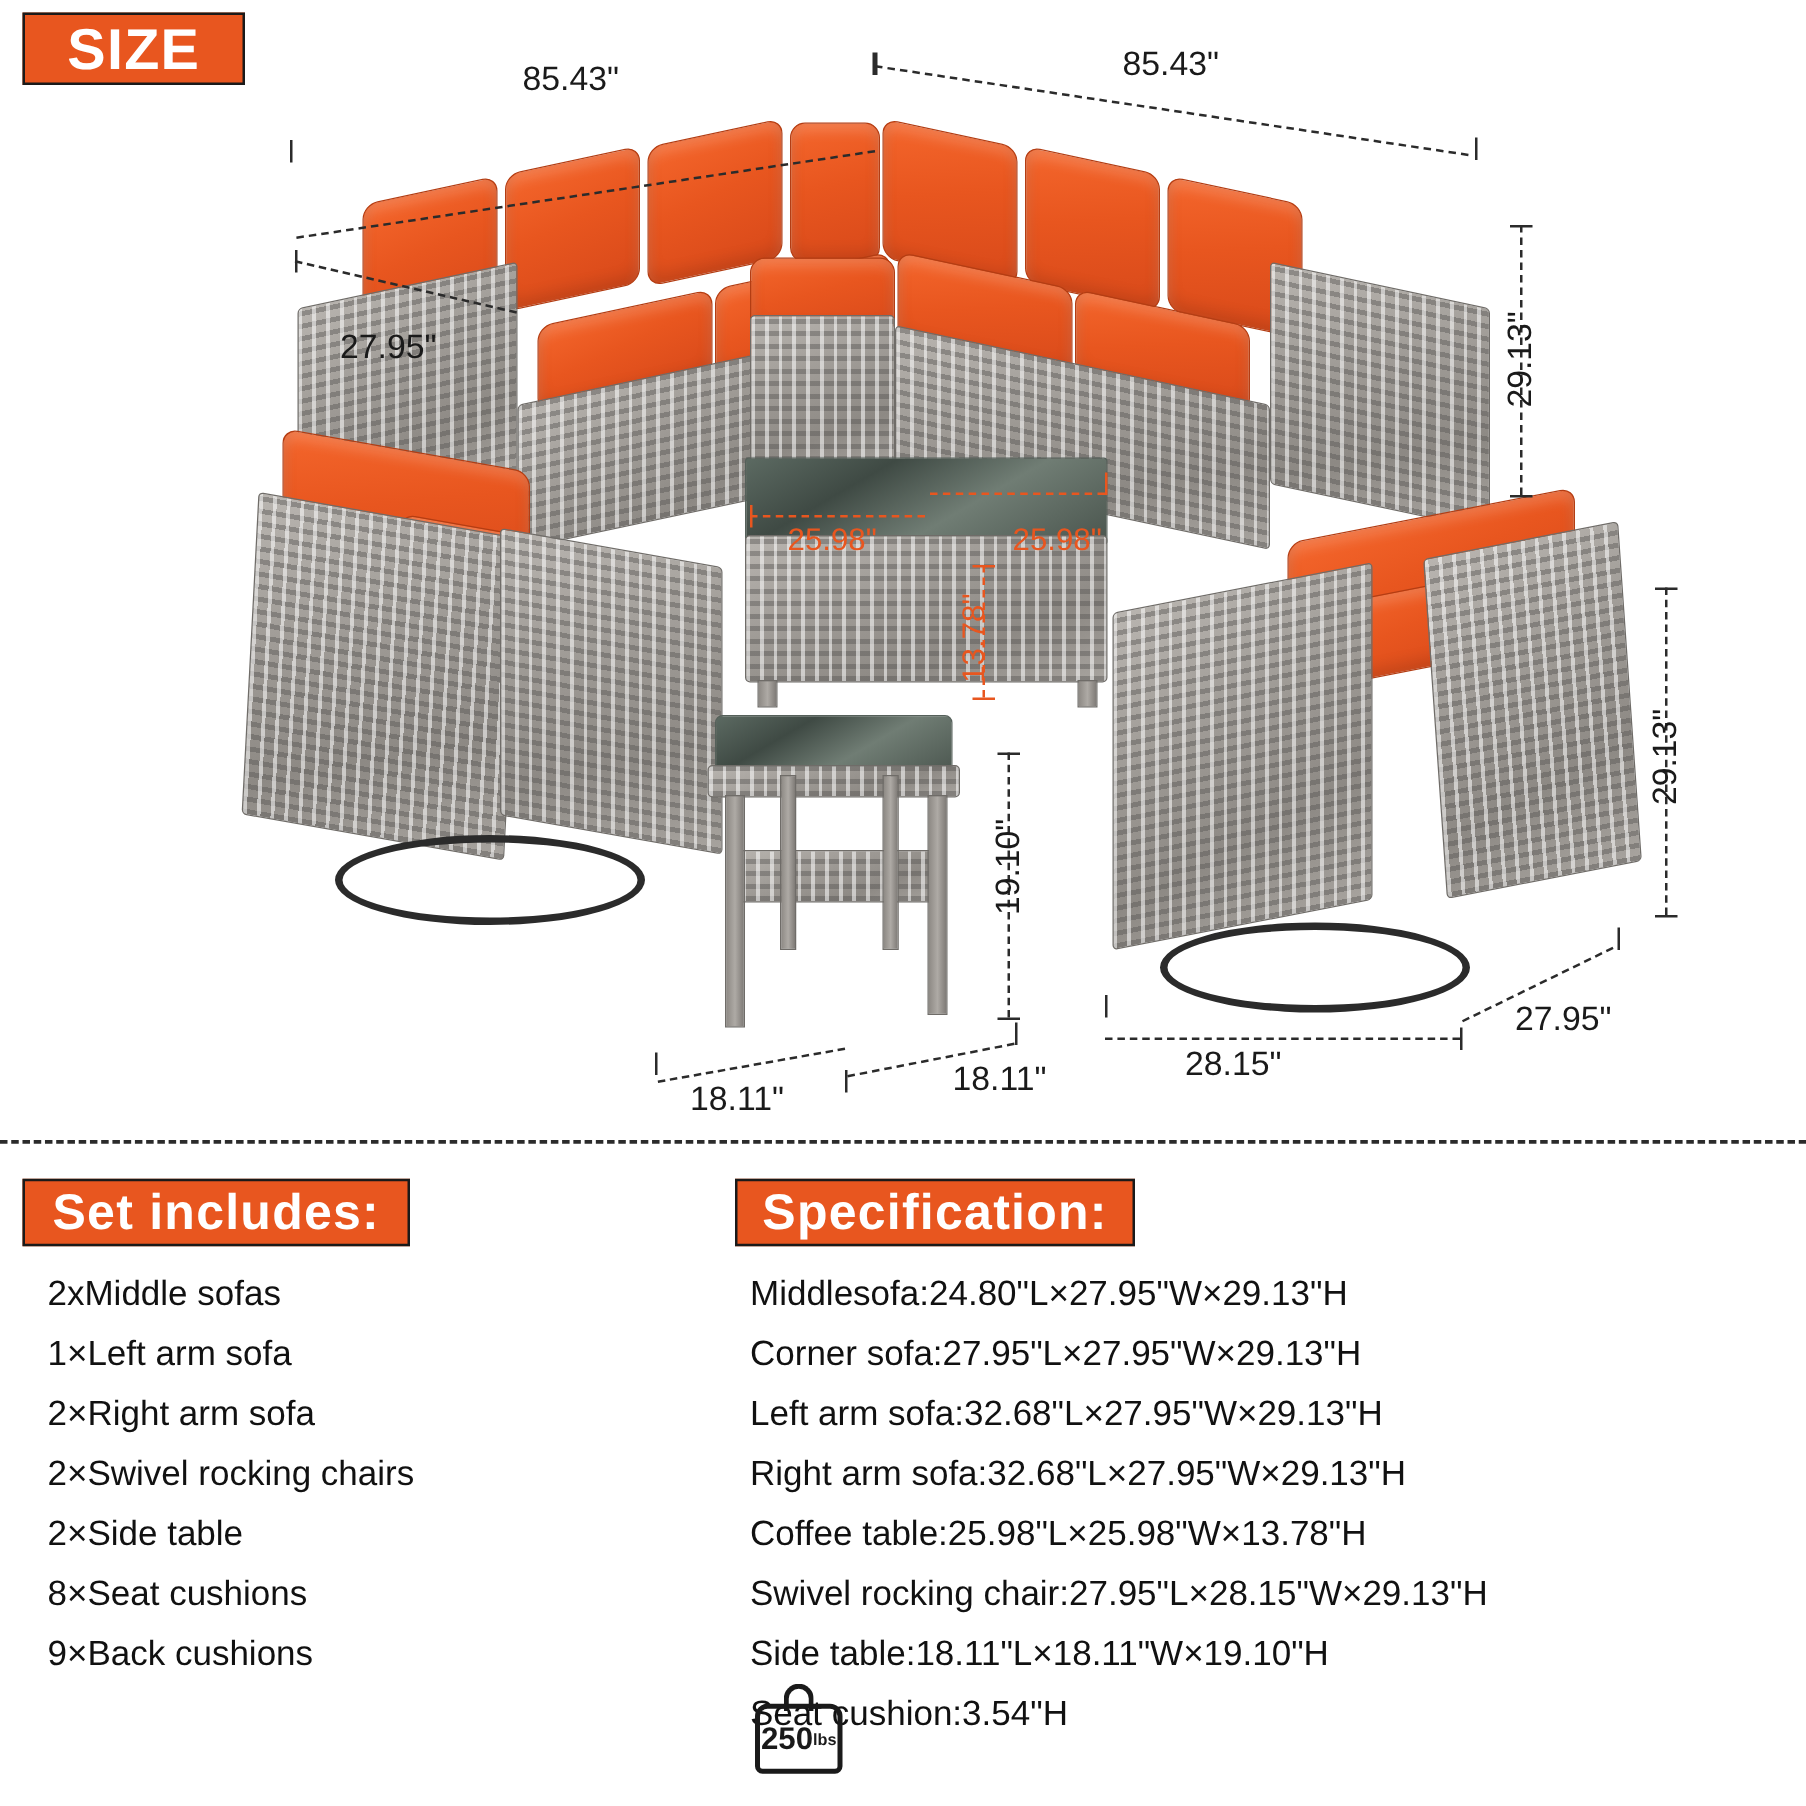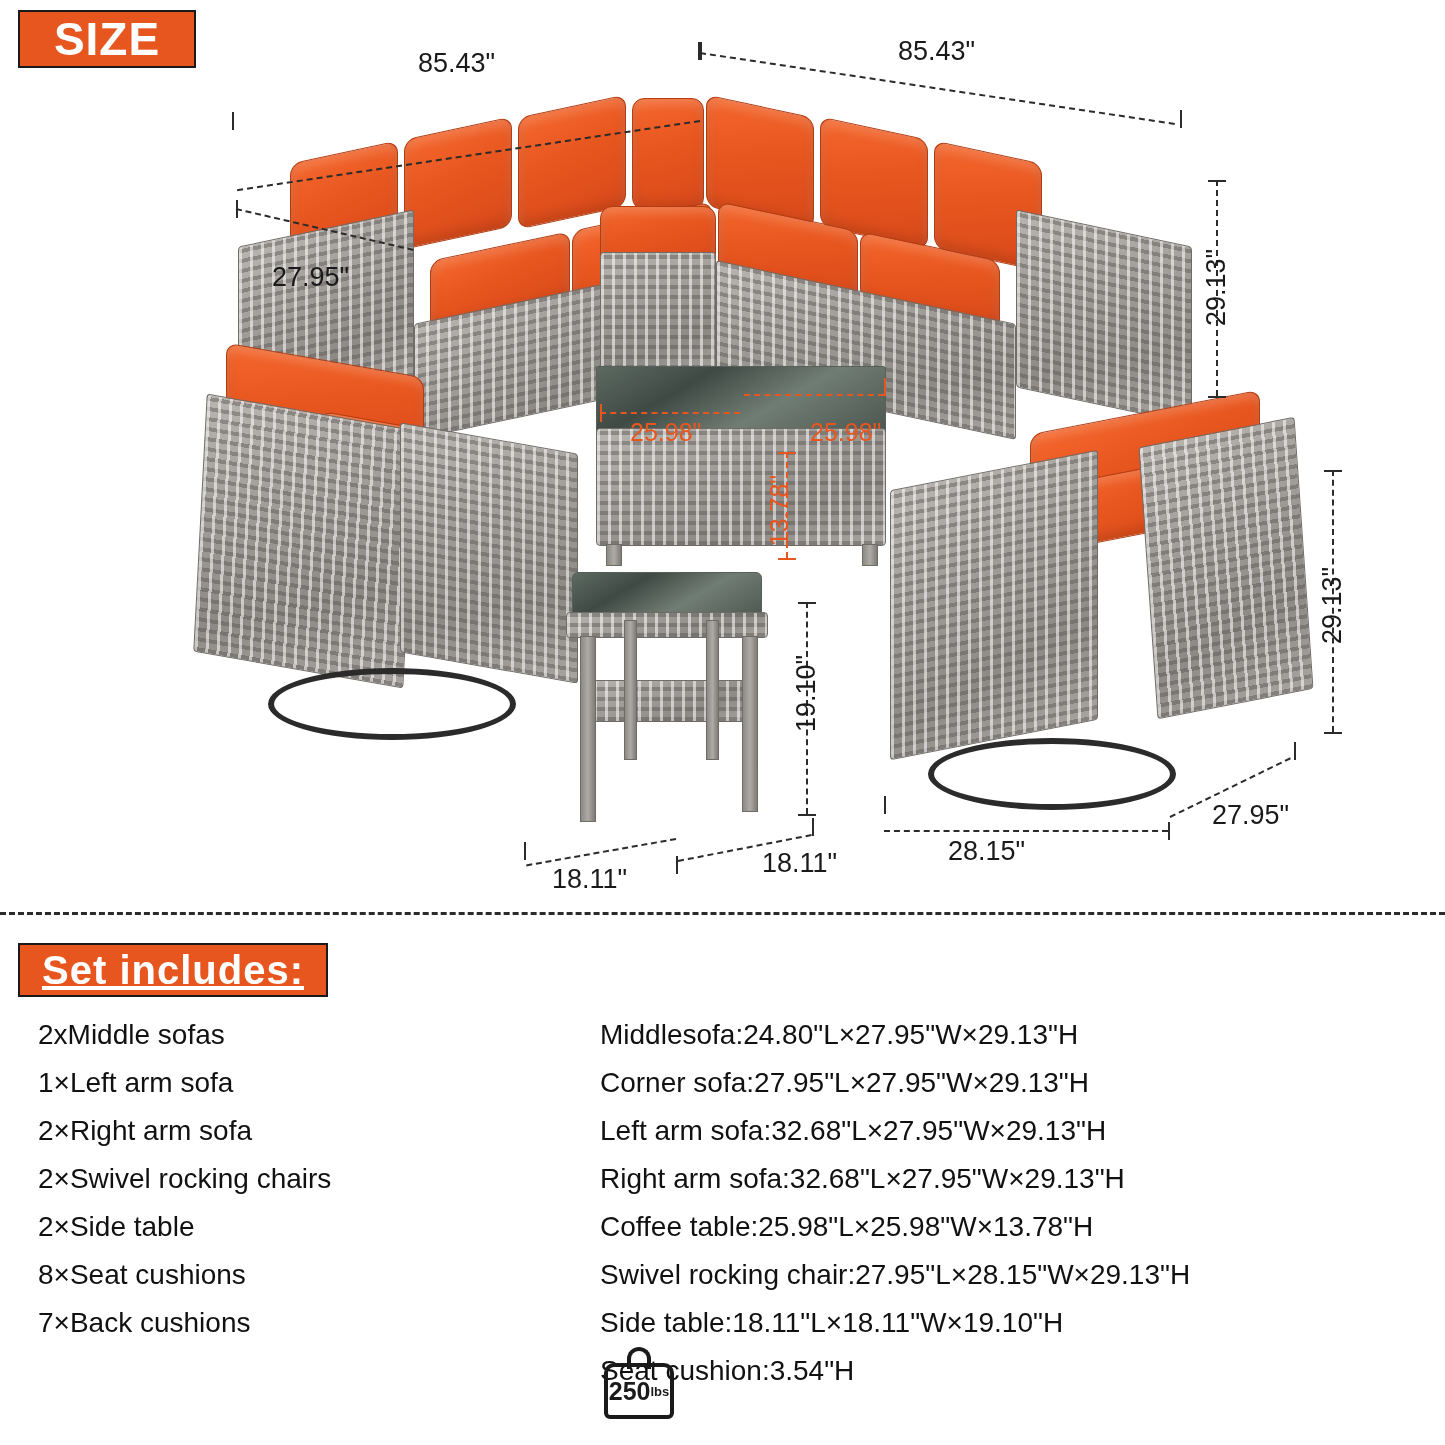--- a/index.html
+++ b/index.html
@@ -107,21 +107,21 @@
 
   
   #bottom-panel {
     position: absolute;
     left: 0; top: 912px;
     width: 1445px; height: 533px;
     border-top: 3px dashed #2b2b2b;
   }
   #set-badge { left: 18px; top: 28px; width: 310px; height: 54px; font-size: 40px; }
   #spec-badge { left: 588px; top: 28px; width: 320px; height: 54px; font-size: 40px; }
-  .badge.inpanel { position: absolute; text-decoration: underline; }
+  .badge.inpanel { position: absolute; }
 
   .list {
     position: absolute;
     list-style: none;
     margin: 0; padding: 0;
     font-size: 28px;
     color: #111;
     line-height: 1.0;
   }
   #set-list { left: 38px; top: 96px; }
@@ -269,20 +269,23 @@
   <div class="dim-label vert" style="left:1294px;top:590px;">29.13"</div>
 
 </div>
 
 <div id="bottom-panel">
 
   <div class="badge inpanel" id="set-badge">
     <span>Set includes:</span>
   </div>
 
+  <div class="badge inpanel" id="spec-badge">
+    <span>Specification:</span>
+  </div>
 
   <ul class="list" id="set-list">
     <li>
         <span>2xMiddle sofas</span>
       </li>
     <li>
         <span>1×Left arm sofa</span>
       </li>
     <li>
         <span>2×Right arm sofa</span>
@@ -290,21 +293,21 @@
     <li>
         <span>2×Swivel rocking chairs</span>
       </li>
     <li>
         <span>2×Side table</span>
       </li>
     <li>
         <span>8×Seat cushions</span>
       </li>
     <li>
-        <span>7×Back cushions</span>
+        <span>9×Back cushions</span>
       </li>
     <li></li>
   </ul>
 
   <ul class="list" id="spec-list">
     <li>
         <span>Middlesofa:24.80"L×27.95"W×29.13"H</span>
       </li>
     <li>
         <span>Corner sofa:27.95"L×27.95"W×29.13"H</span>

